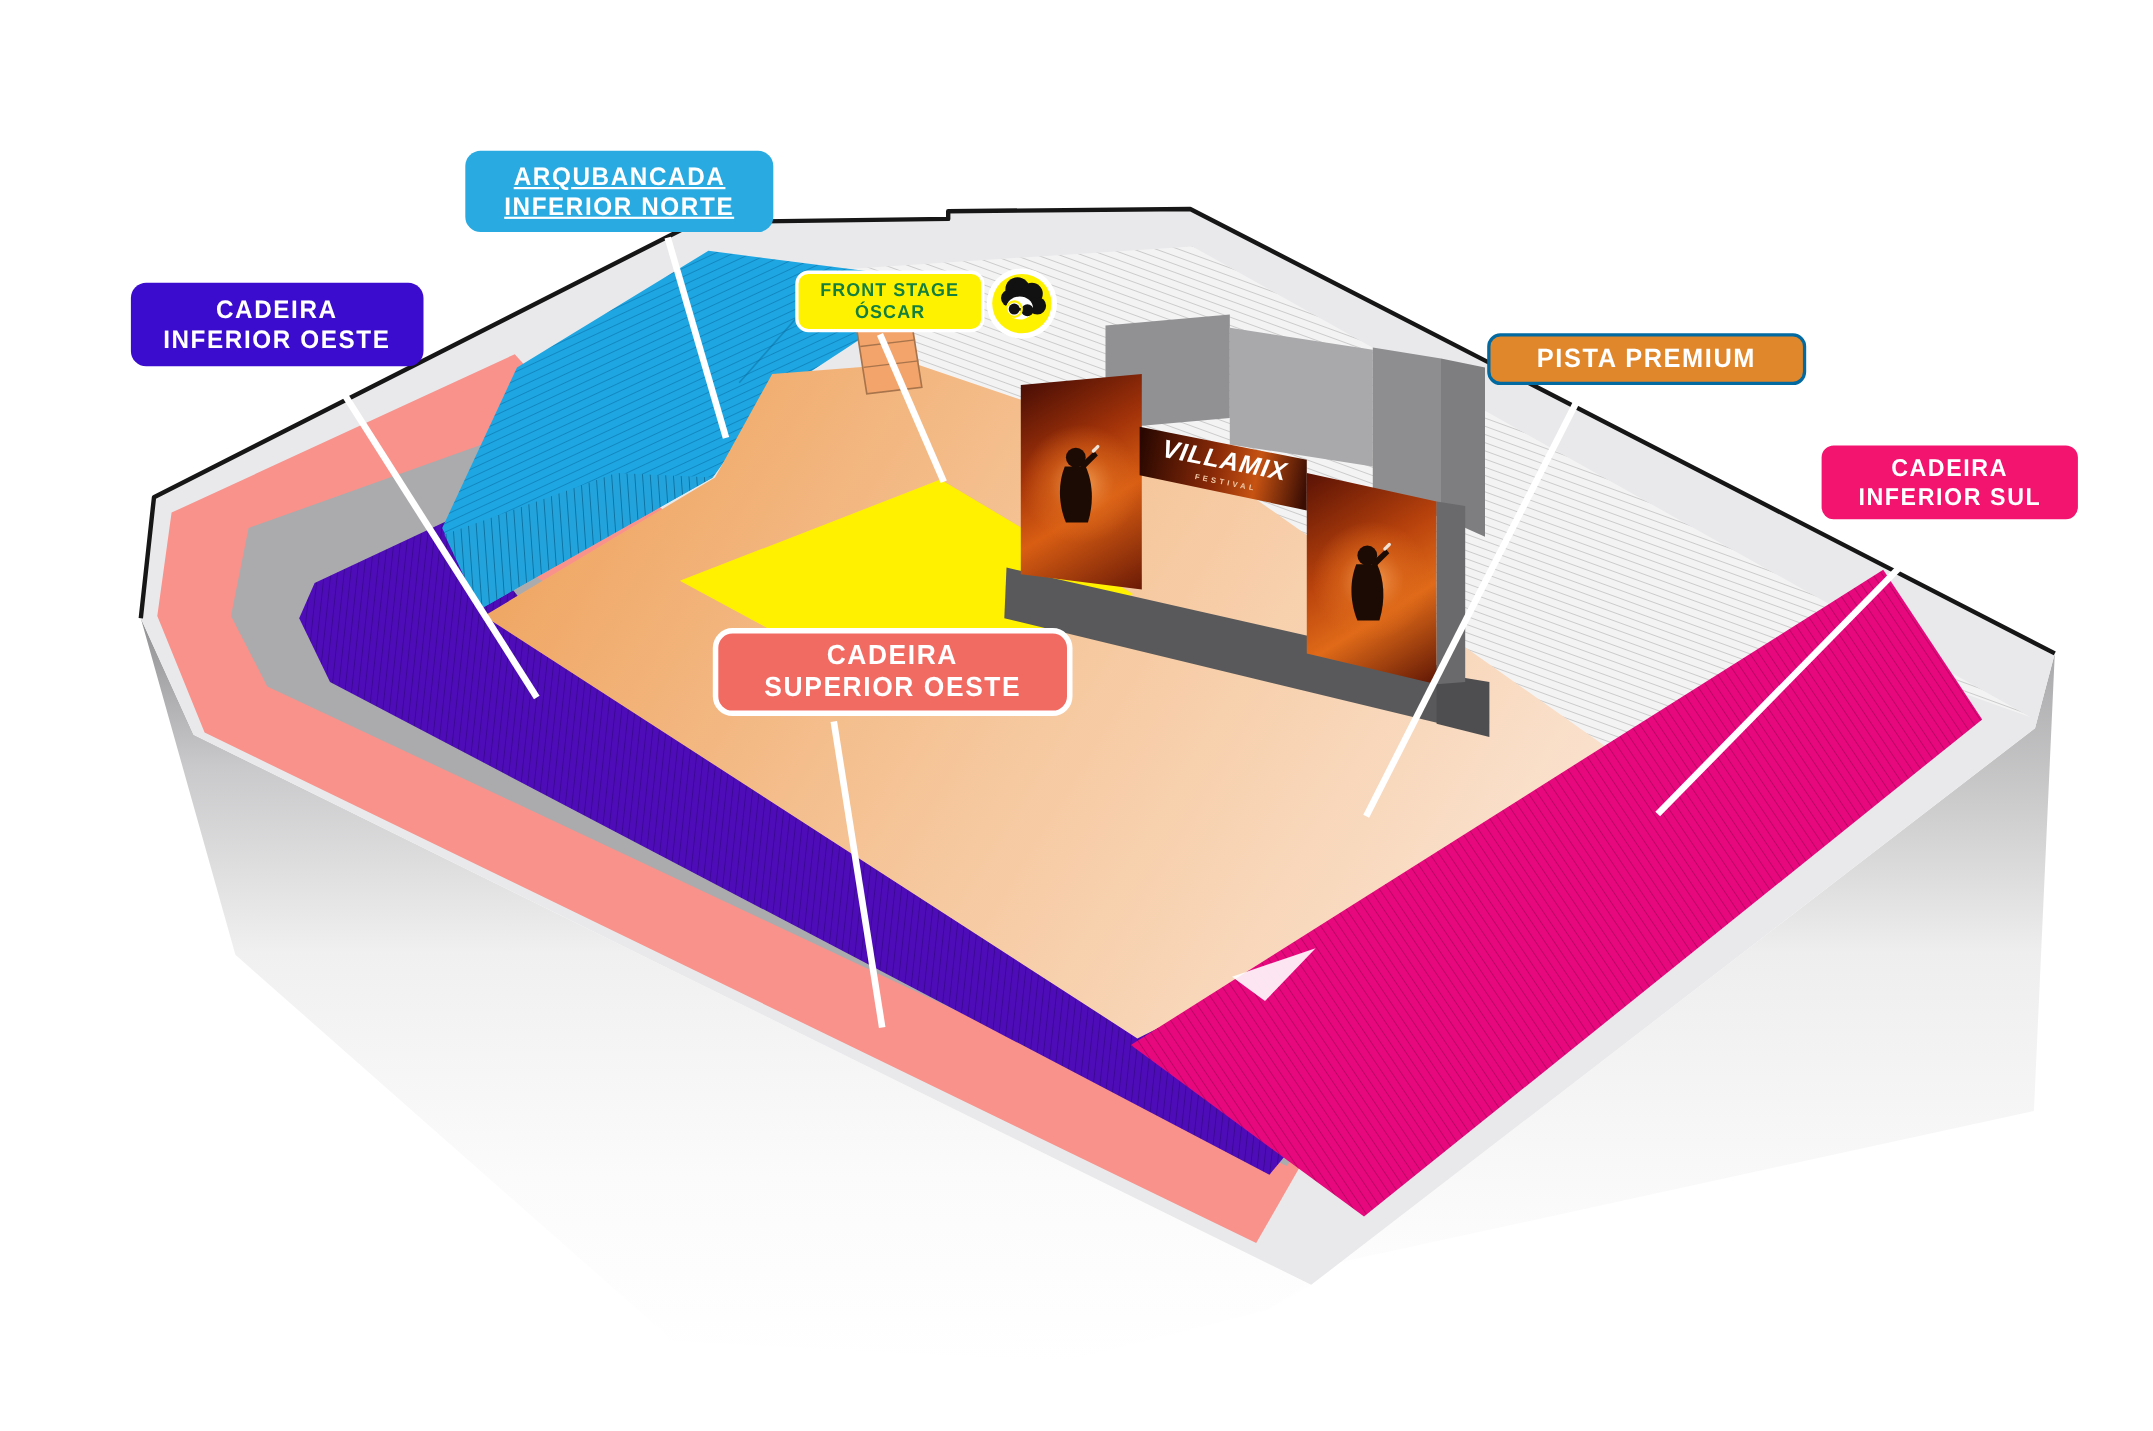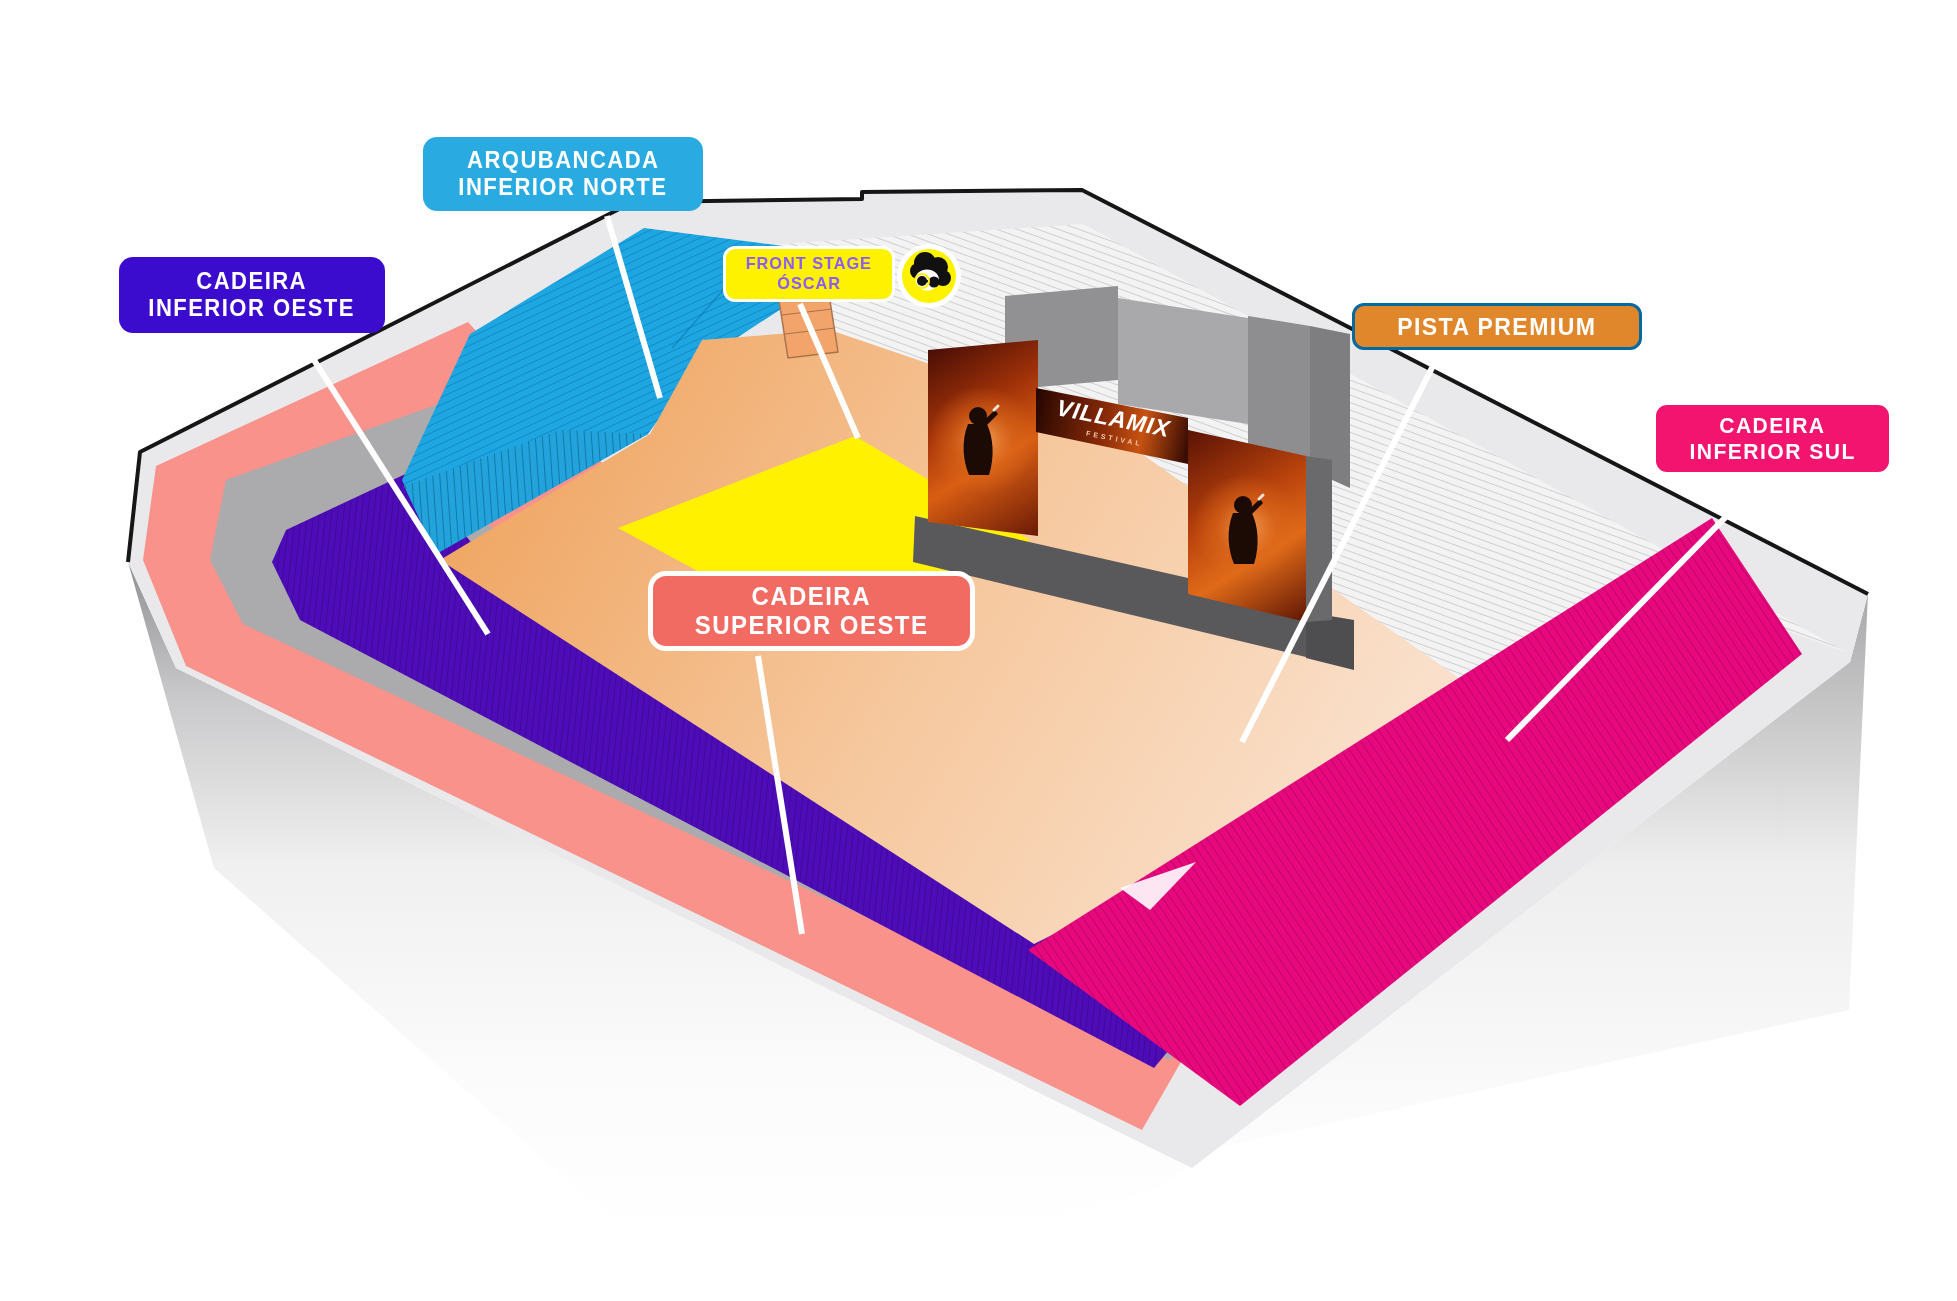--- a/index.html
+++ b/index.html
@@ -5,21 +5,21 @@
   html,body{margin:0;padding:0;background:#ffffff;}
   #canvas{position:relative;width:1957px;height:1301px;background:#ffffff;overflow:hidden;
           font-family:"Liberation Sans",sans-serif;}
   #map-svg{position:absolute;left:0;top:0;}
   .tag{position:absolute;display:flex;flex-direction:column;align-items:center;justify-content:center;
        color:#ffffff;font-weight:bold;text-align:center;line-height:1.16;letter-spacing:1.5px;
        border-radius:14px;box-sizing:border-box;}
   .tag .l1,.tag .l2{white-space:nowrap;transform:scaleX(.96);}
   #tag-arq{left:423px;top:137px;width:280px;height:74px;font-size:23px;}
   #tag-cio{left:119px;top:257px;width:266px;height:76px;font-size:23px;}
-  #tag-fso{left:723px;top:246px;width:172px;height:56px;font-size:17px;color:#8b5cf6;
+  #tag-fso{left:723px;top:246px;width:172px;height:56px;font-size:17px;color:#15803d;
            border:3px solid #fff;border-radius:12px;letter-spacing:1px;}
   #tag-pp{left:1352px;top:303px;width:290px;height:47px;font-size:24px;border:3px solid #0369a1;border-radius:12px;}
   #tag-cis{left:1653px;top:402px;width:239px;height:73px;font-size:22px;border:3px solid #fff;}
   #tag-cso{left:648px;top:571px;width:327px;height:80px;font-size:25px;border:5px solid #fff;border-radius:18px;}
   #oscar-icon{position:absolute;left:896px;top:243px;width:66px;height:66px;}
 </style>
 </head>
 <body>
 
 <div id="canvas">
@@ -147,21 +147,21 @@
   <g stroke="#FFFFFF" stroke-width="6">
     <line x1="607" y1="216" x2="660" y2="398"></line>
     <line x1="300" y1="338" x2="488" y2="634"></line>
     <line x1="800" y1="304" x2="858" y2="438"></line>
     <line x1="1438" y1="356" x2="1242" y2="742"></line>
     <line x1="758" y1="656" x2="802" y2="934"></line>
     <line x1="1762" y1="480" x2="1507" y2="740"></line>
   </g>
 </svg>
 
-<div class="tag" id="tag-arq" style="background: rgb(41, 171, 226);">
+<div class="tag" id="tag-arq" style="background: rgb(41, 171, 226); text-decoration: underline;">
   <div class="l1">ARQUBANCADA</div>
   <div class="l2">INFERIOR NORTE</div>
 </div>
 
 <div class="tag" id="tag-cio" style="background: rgb(59, 12, 205);">
   <div class="l1">CADEIRA</div>
   <div class="l2">INFERIOR OESTE</div>
 </div>
 
 <div class="tag" id="tag-fso" style="background: rgb(255, 242, 0);">

